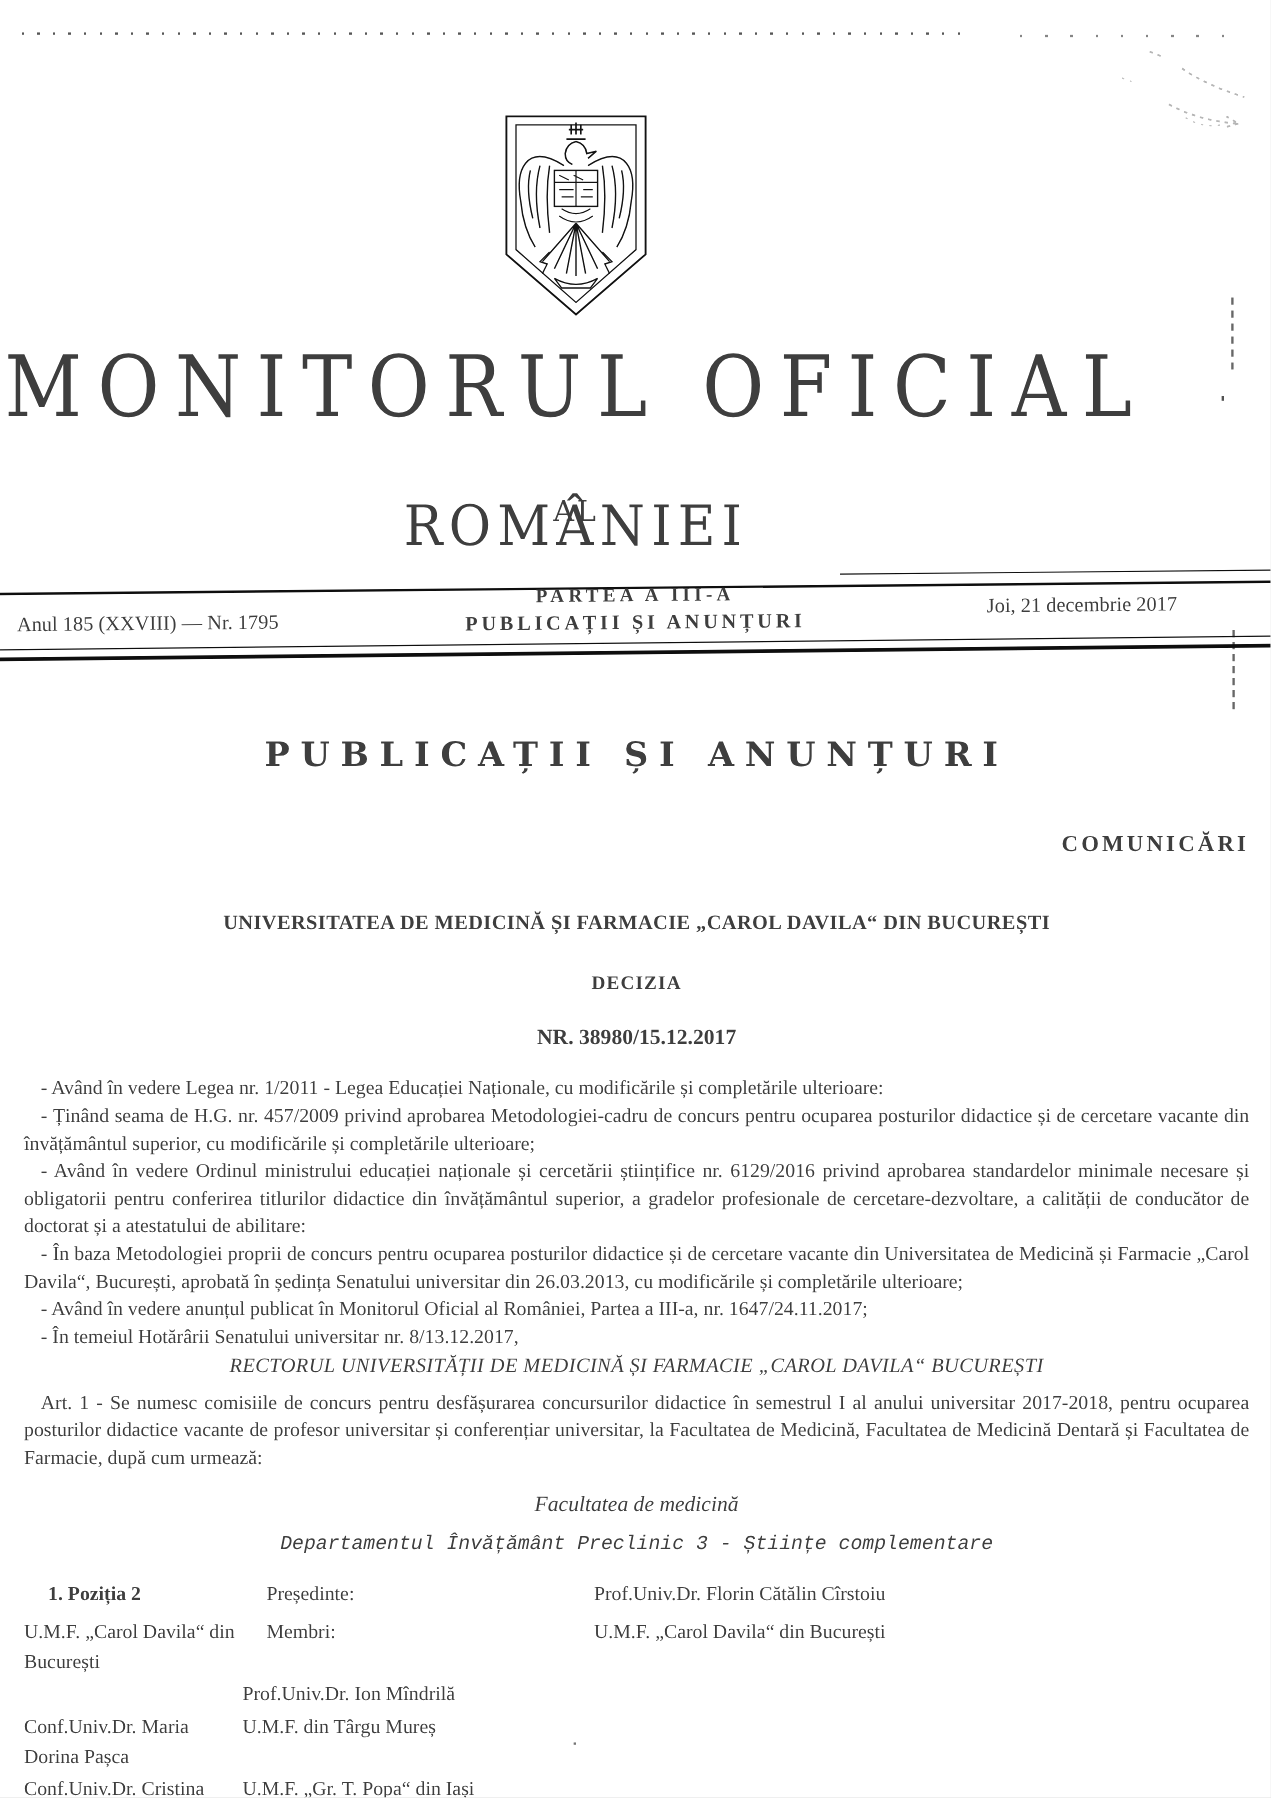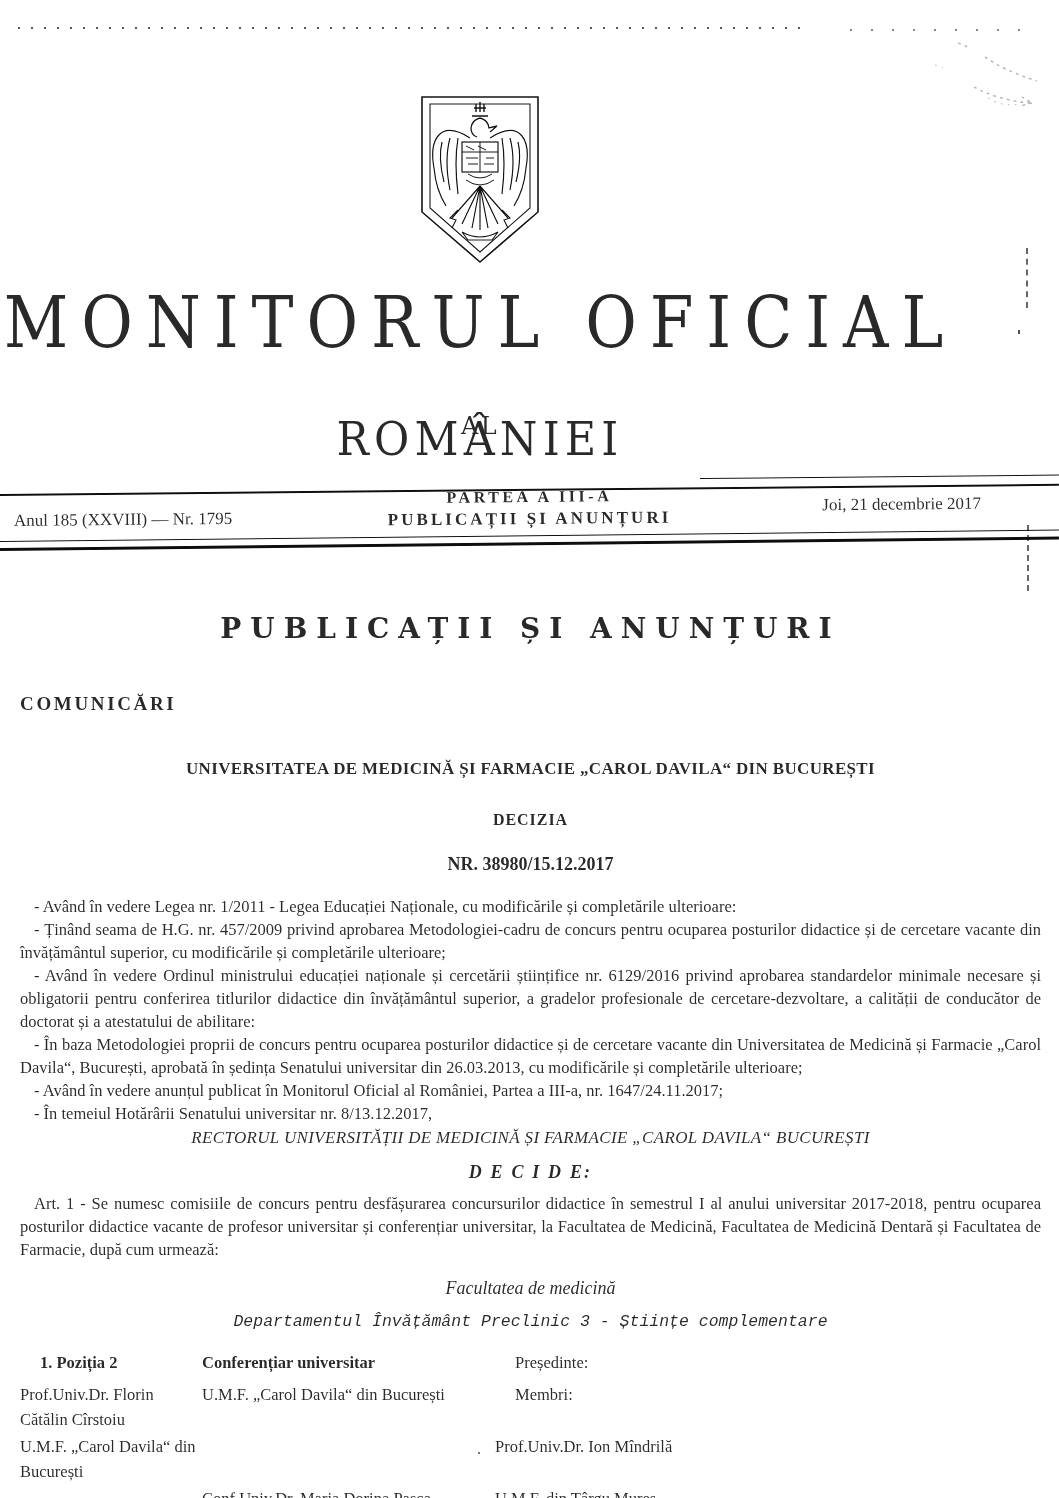--- a/index.html
+++ b/index.html
@@ -1,18 +1,18 @@
 <!DOCTYPE html>
 <html><head>
 <meta charset="utf-8">
 <style>
   html,body{margin:0;padding:0;background:#e8e8e8;}
   .page{
     position:relative; width:1059px; height:1498px; margin:0 auto;
-    background:#ffffff; color:#4c1d95; overflow:hidden;
+    background:#ffffff; color:#14532d; overflow:hidden;
     font-family:"Liberation Serif","DejaVu Serif",serif;
     filter:grayscale(1) contrast(1.08);
   }
   
   .noise-top{position:absolute;left:18px;top:27px;width:790px;height:2px;opacity:.75;
     background:repeating-linear-gradient(90deg,#222 0 2px,transparent 2px 13px);}
   .noise-top2{position:absolute;left:850px;top:29px;width:170px;height:2px;opacity:.55;
     background:repeating-linear-gradient(90deg,#222 0 2px,transparent 2px 21px);}
   .squiggle{position:absolute;left:930px;top:35px;width:125px;height:80px;opacity:.65;}
   .edge-dash{position:absolute;width:0;border-left:2px dashed #444;opacity:.8;}
@@ -38,21 +38,21 @@
   .band{position:absolute;left:0;top:486px;width:1059px;height:56px;transform:rotate(-0.55deg);}
   .band-left{position:absolute;left:14px;top:20px;font-size:17px;}
   .band-center{position:absolute;left:0;top:0;width:100%;text-align:center;font-weight:bold;}
   .band-c1{font-size:16px;letter-spacing:.22em;margin-top:2px;}
   .band-c2{font-size:17px;letter-spacing:.18em;margin-top:3px;}
   .band-right{position:absolute;right:78px;top:12px;font-size:17px;}
   
   .content{position:absolute;left:20px;top:602px;width:1021px;}
   .h-main{text-align:center;font-weight:bold;font-size:28px;letter-spacing:.32em;
     margin:10px 0 0 0;font-family:"DejaVu Serif",serif;}
-  .h-com{text-align:left;font-weight:bold;font-size:19px;letter-spacing:.14em;margin-top:48px;}
+  .h-com{text-align:right;font-weight:bold;font-size:19px;letter-spacing:.14em;margin-top:48px;}
   .h-issuer{text-align:center;font-weight:bold;font-size:17px;margin-top:44px;letter-spacing:.02em;}
   .h-dec{text-align:center;font-weight:bold;font-size:16px;letter-spacing:.06em;margin-top:32px;}
   .h-nr{text-align:center;font-weight:bold;font-size:18px;margin-top:25px;}
   .paras{margin-top:20px;font-size:16.5px;line-height:23px;text-align:justify;}
   .paras p{margin:0;text-indent:14px;}
   .h-rector{text-align:center;font-style:italic;font-size:17px;margin-top:3px;letter-spacing:.02em;}
   .h-decide{text-align:center;font-style:italic;font-weight:bold;font-size:18px;
     letter-spacing:.12em;margin-top:14px;}
   .art{margin-top:9px;font-size:16.5px;line-height:23px;text-align:justify;text-indent:14px;}
   .h-fac{text-align:center;font-style:italic;font-size:18px;margin-top:17px;}
@@ -132,28 +132,26 @@
     <div class="paras">
       <p>- Având în vedere Legea nr. 1/2011 - Legea Educației Naționale, cu modificările și completările ulterioare:</p>
       <p>- Ținând seama de H.G. nr. 457/2009 privind aprobarea Metodologiei-cadru de concurs pentru ocuparea posturilor didactice și de cercetare vacante din învățământul superior, cu modificările și completările ulterioare;</p>
       <p>- Având în vedere Ordinul ministrului educației naționale și cercetării științifice nr. 6129/2016 privind aprobarea standardelor minimale necesare și obligatorii pentru conferirea titlurilor didactice din învățământul superior, a gradelor profesionale de cercetare-dezvoltare, a calității de conducător de doctorat și a atestatului de abilitare:</p>
       <p>- În baza Metodologiei proprii de concurs pentru ocuparea posturilor didactice și de cercetare vacante din Universitatea de Medicină și Farmacie „Carol Davila“, București, aprobată în ședința Senatului universitar din 26.03.2013, cu modificările și completările ulterioare;</p>
       <p>- Având în vedere anunțul publicat în Monitorul Oficial al României, Partea a III-a, nr. 1647/24.11.2017;</p>
       <p>- În temeiul Hotărârii Senatului universitar nr. 8/13.12.2017,</p>
     </div>
 
     <div class="h-rector">RECTORUL UNIVERSITĂȚII DE MEDICINĂ ȘI FARMACIE „CAROL DAVILA“ BUCUREȘTI</div>
-    <div class="h-decide">D E C I D E:</div>
     <div class="art">Art. 1 - Se numesc comisiile de concurs pentru desfășurarea concursurilor didactice în semestrul I al anului universitar 2017-2018, pentru ocuparea posturilor didactice vacante de profesor universitar și conferențiar universitar, la Facultatea de Medicină, Facultatea de Medicină Dentară și Facultatea de Farmacie, după cum urmează:</div>
     <div class="h-fac">Facultatea de medicină</div>
     <div class="h-dep">Departamentul Învățământ Preclinic 3 - Științe complementare</div>
 
     <div class="tbl">
       <div class="c hd role">1. Poziția 2</div>
-      <div class="c hd">Conferențiar universitar</div>
 
       <div class="c role">Președinte:</div>
       <div class="c">Prof.Univ.Dr. Florin Cătălin Cîrstoiu</div>
       <div class="c">U.M.F. „Carol Davila“ din București</div>
 
       <div class="c role">Membri:</div>
       <div class="c">U.M.F. „Carol Davila“ din București</div>
 
       <div class="c role"></div>
       <div class="c">Prof.Univ.Dr. Ion Mîndrilă</div>

